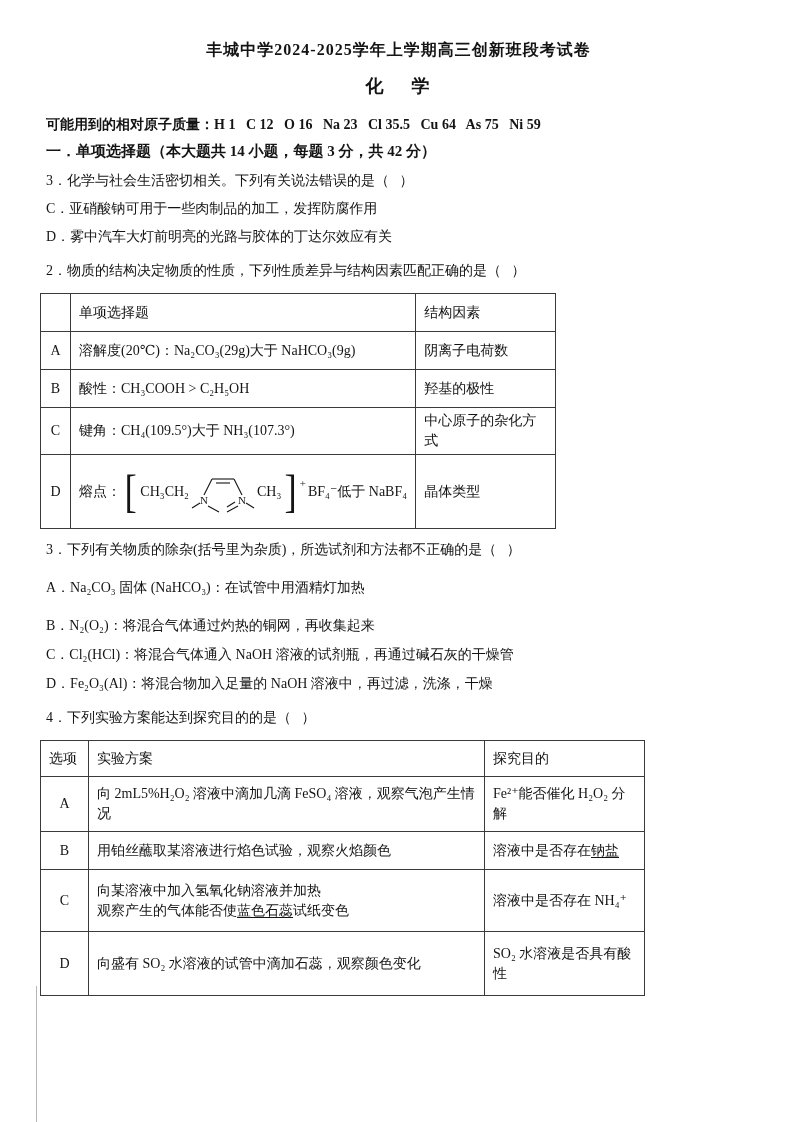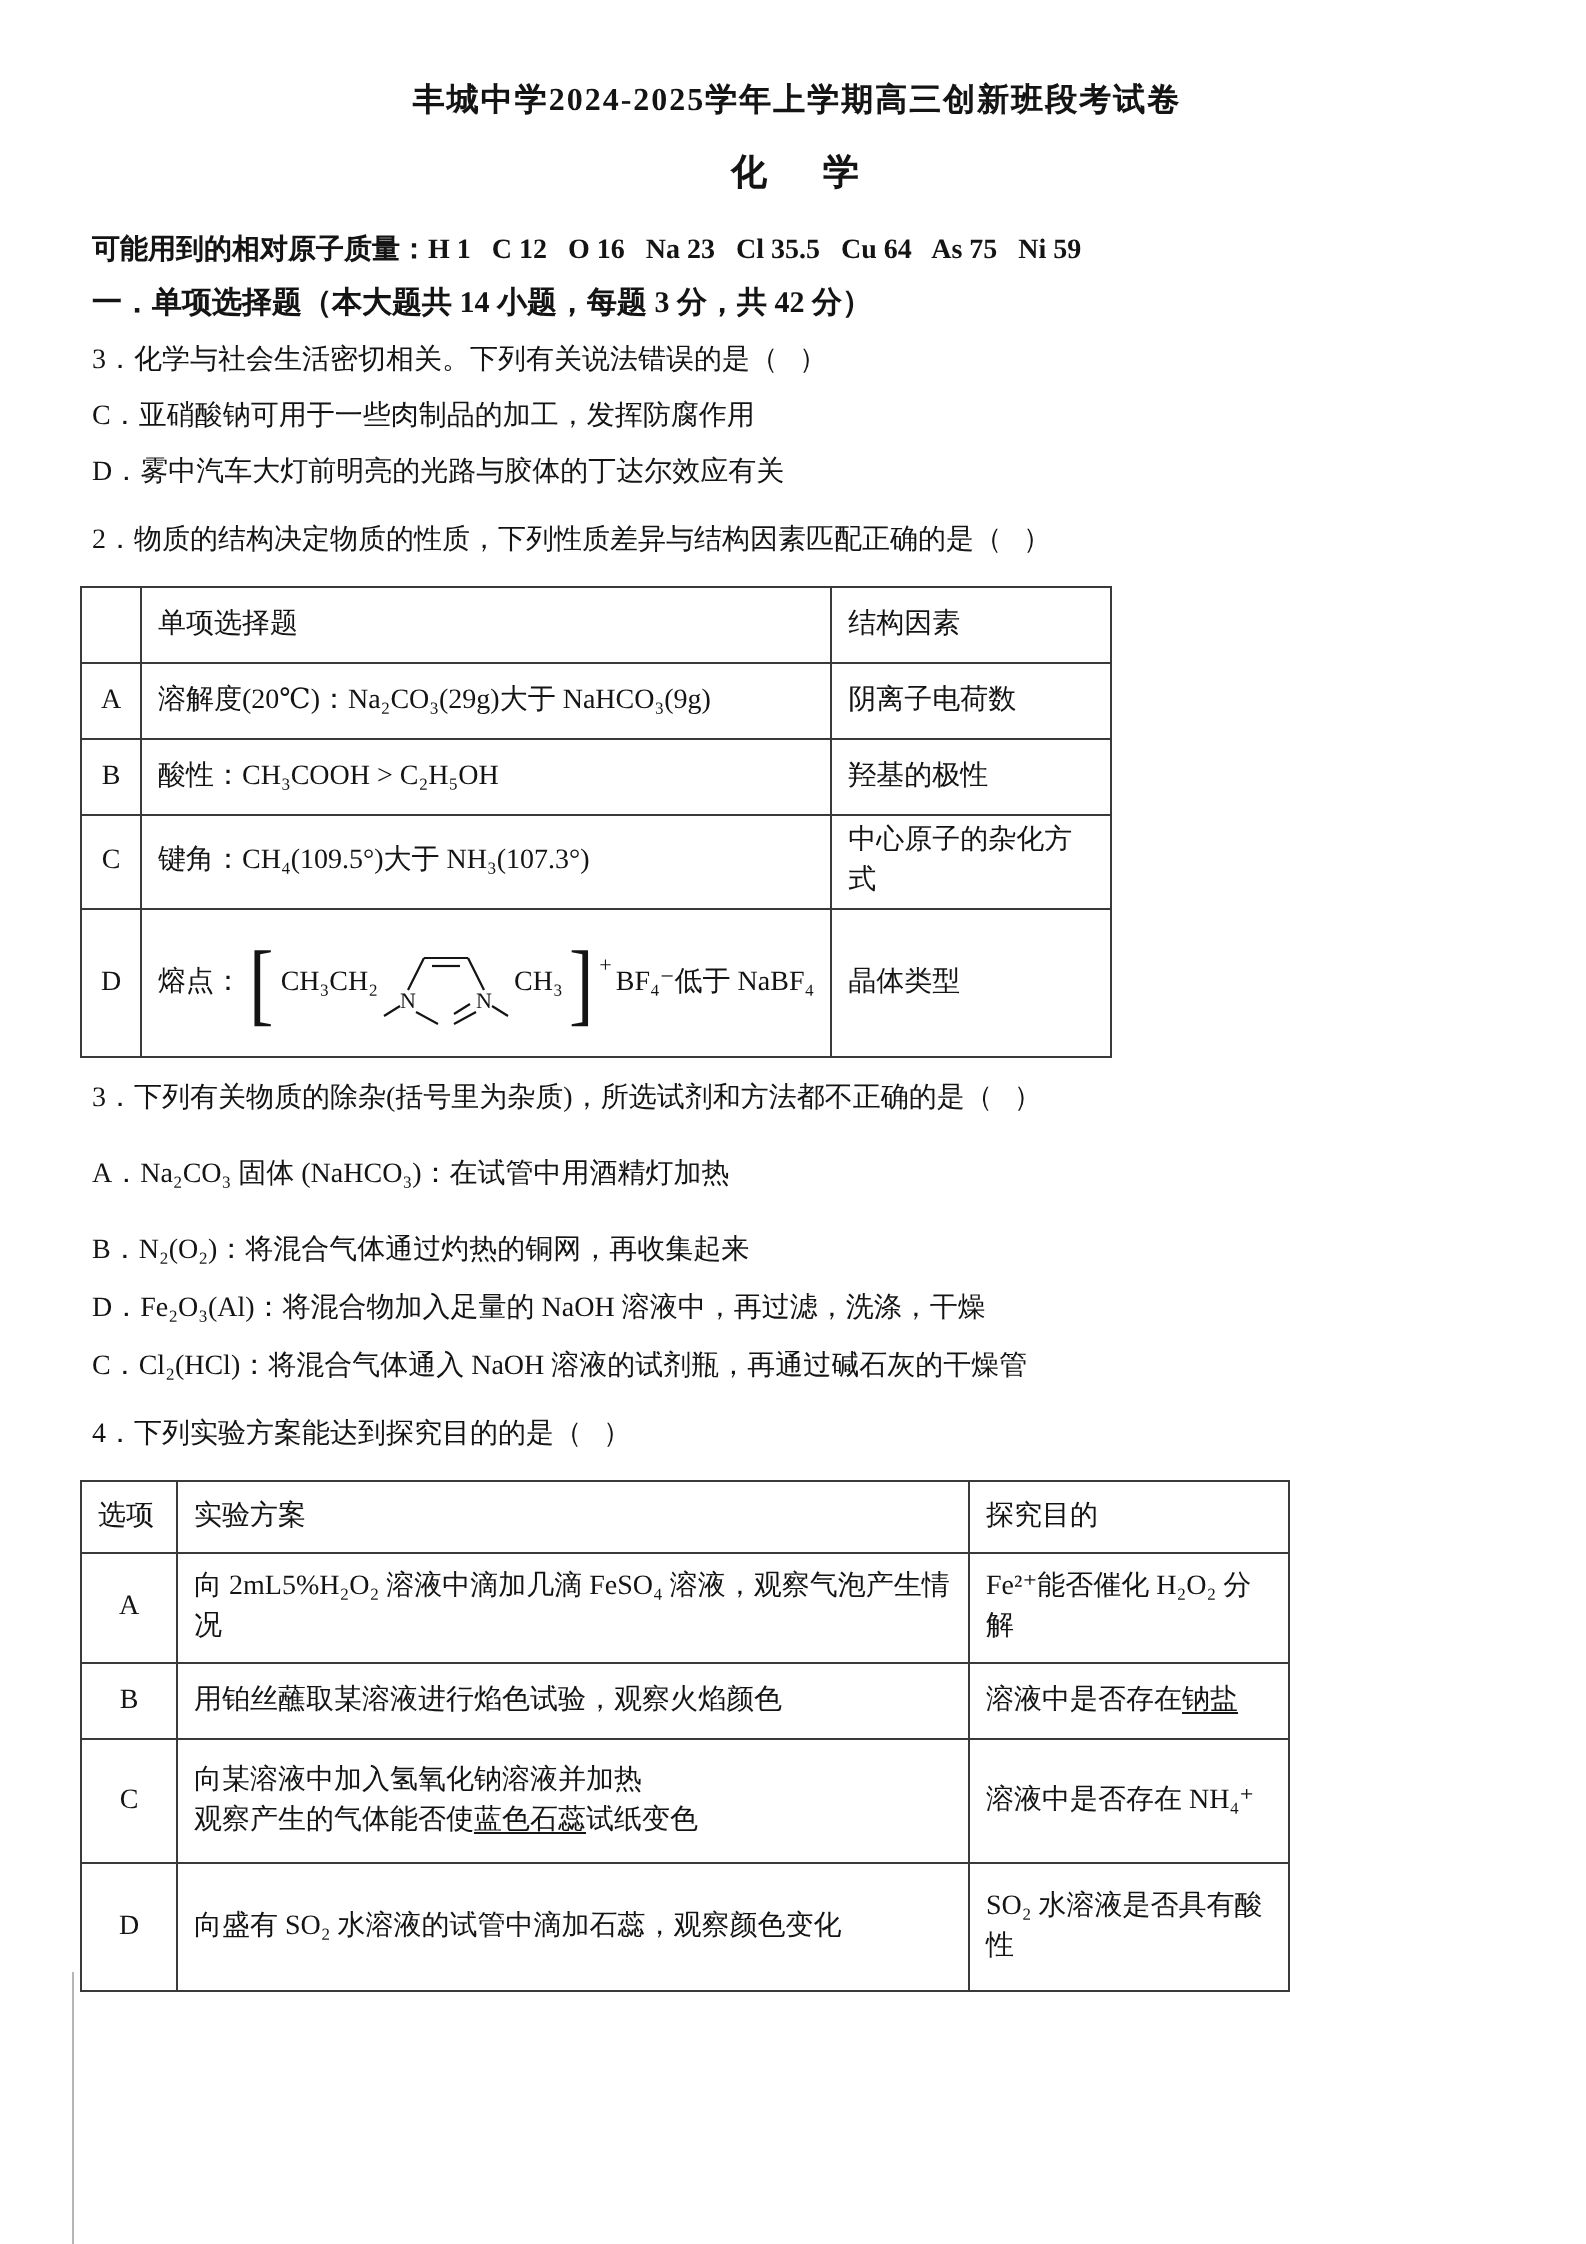--- a/index.html
+++ b/index.html
@@ -119,22 +119,22 @@
         <td>晶体类型</td>
       </tr>
     </tbody>
       </table>
   </div>
 
   <div class="block opts3">
     <div class="line">3．下列有关物质的除杂(括号里为杂质)，所选试剂和方法都不正确的是（   ）</div>
     <div class="line gap">A．Na₂CO₃ 固体 (NaHCO₃)：在试管中用酒精灯加热</div>
     <div class="line gap">B．N₂(O₂)：将混合气体通过灼热的铜网，再收集起来</div>
+    <div class="line">C．Cl₂(HCl)：将混合气体通入 NaOH 溶液的试剂瓶，再通过碱石灰的干燥管</div>
     <div class="line">D．Fe₂O₃(Al)：将混合物加入足量的 NaOH 溶液中，再过滤，洗涤，干燥</div>
-    <div class="line">C．Cl₂(HCl)：将混合气体通入 NaOH 溶液的试剂瓶，再通过碱石灰的干燥管</div>
   </div>
 
   <div class="block">
     <div class="line">4．下列实验方案能达到探究目的的是（   ）</div>
 
     <table class="t2">
       <colgroup>
           <col class="c-opt">
           <col class="c-scheme">
           <col class="c-purpose">

